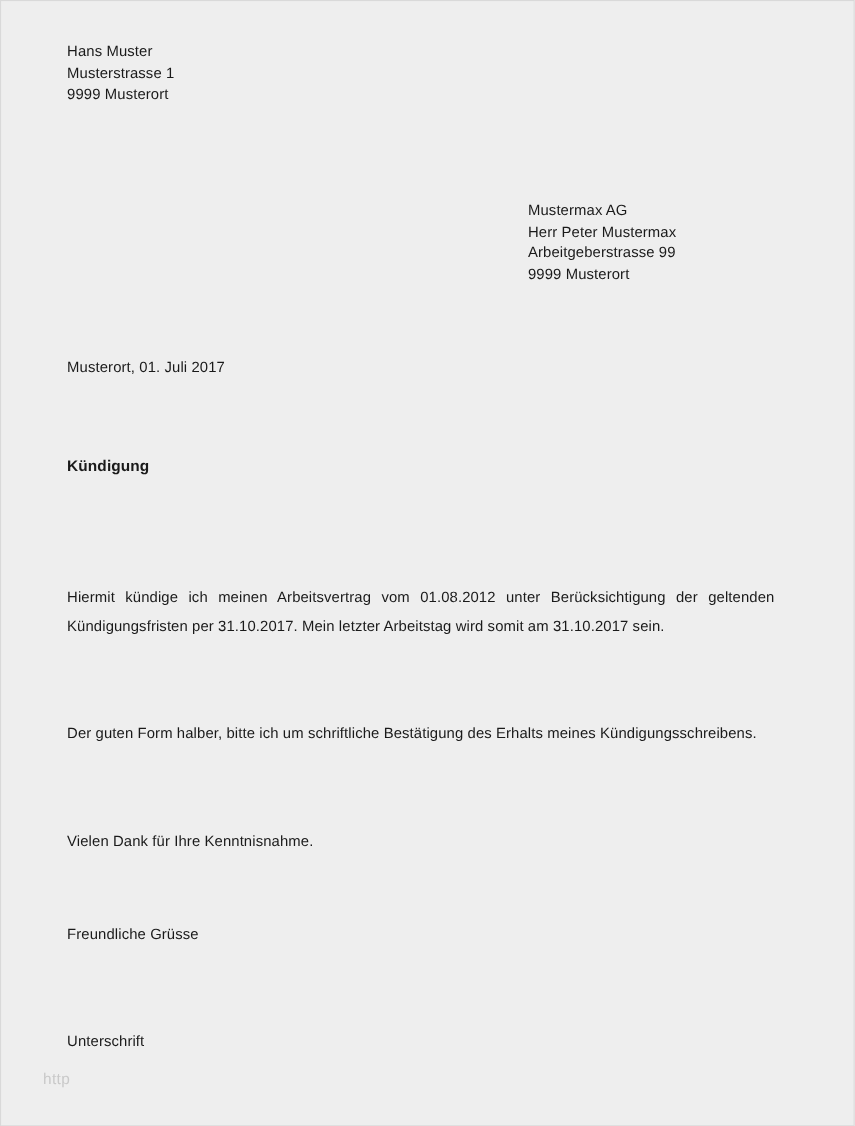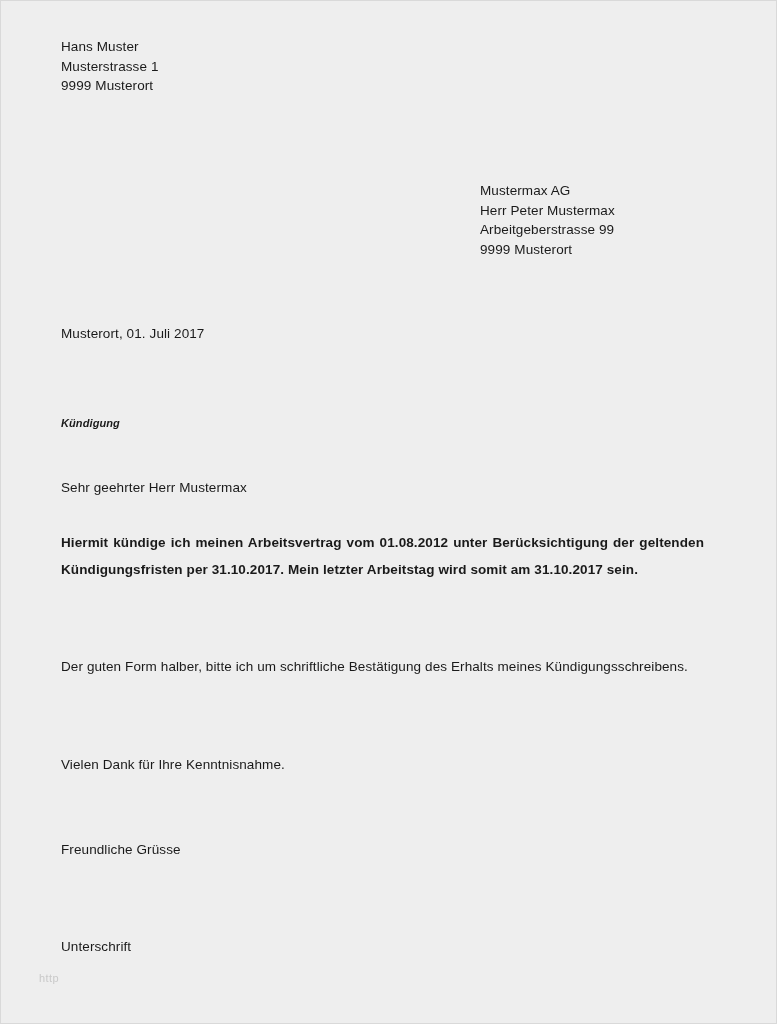--- a/index.html
+++ b/index.html
@@ -48,44 +48,43 @@
   }
   .placeline {
     top: 323px;
     left: 0;
     text-align: right;
   }
   .subject {
     top: 413px;
     left: 0;
     font-weight: bold;
-    font-size: 11px;
-    font-style: italic;
+    font-size: 14px;
   }
   .salutation {
     top: 477px;
     left: 0;
   }
   .para {
     left: 0;
     width: 643px;
     text-align: justify;
     line-height: 26.5px;
     font-size: 13.5px;
   }
-  .para1 { top: 529px; font-weight: bold; }
+  .para1 { top: 529px; }
   .para2 { top: 653px; }
   .para3 { top: 751px; }
   .closing { top: 839px; left: 0; text-align: right; }
   .signature { top: 936px; left: 0; text-align: center; }
   .watermark {
     position: absolute;
     left: 38px;
     top: 971px;
-    font-size: 11px;
+    font-size: 14px;
     color: #c9c9c9;
     letter-spacing: 0.4px;
   }
 </style>
 </head>
 <body>
 
 <div class="page">
   <div class="inner">
 
@@ -95,21 +94,20 @@
 
     <div class="block recipient">Mustermax AG
 Herr Peter Mustermax
 Arbeitgeberstrasse 99
 9999 Musterort</div>
 
     <div class="block placeline">Musterort, 01. Juli 2017</div>
 
     <div class="block subject">Kündigung</div>
 
-    <div class="block salutation">Sehr geehrter Herr Mustermax</div>
 
     <div class="block para para1">Hiermit kündige ich meinen Arbeitsvertrag vom 01.08.2012 unter Berücksichtigung der geltenden Kündigungsfristen per 31.10.2017. Mein letzter Arbeitstag wird somit am 31.10.2017 sein.</div>
 
     <div class="block para para2">Der guten Form halber, bitte ich um schriftliche Bestätigung des Erhalts meines Kündigungsschreibens.</div>
 
     <div class="block para para3">Vielen Dank für Ihre Kenntnisnahme.</div>
 
     <div class="block closing">Freundliche Grüsse</div>
 
     <div class="block signature">Unterschrift</div>

